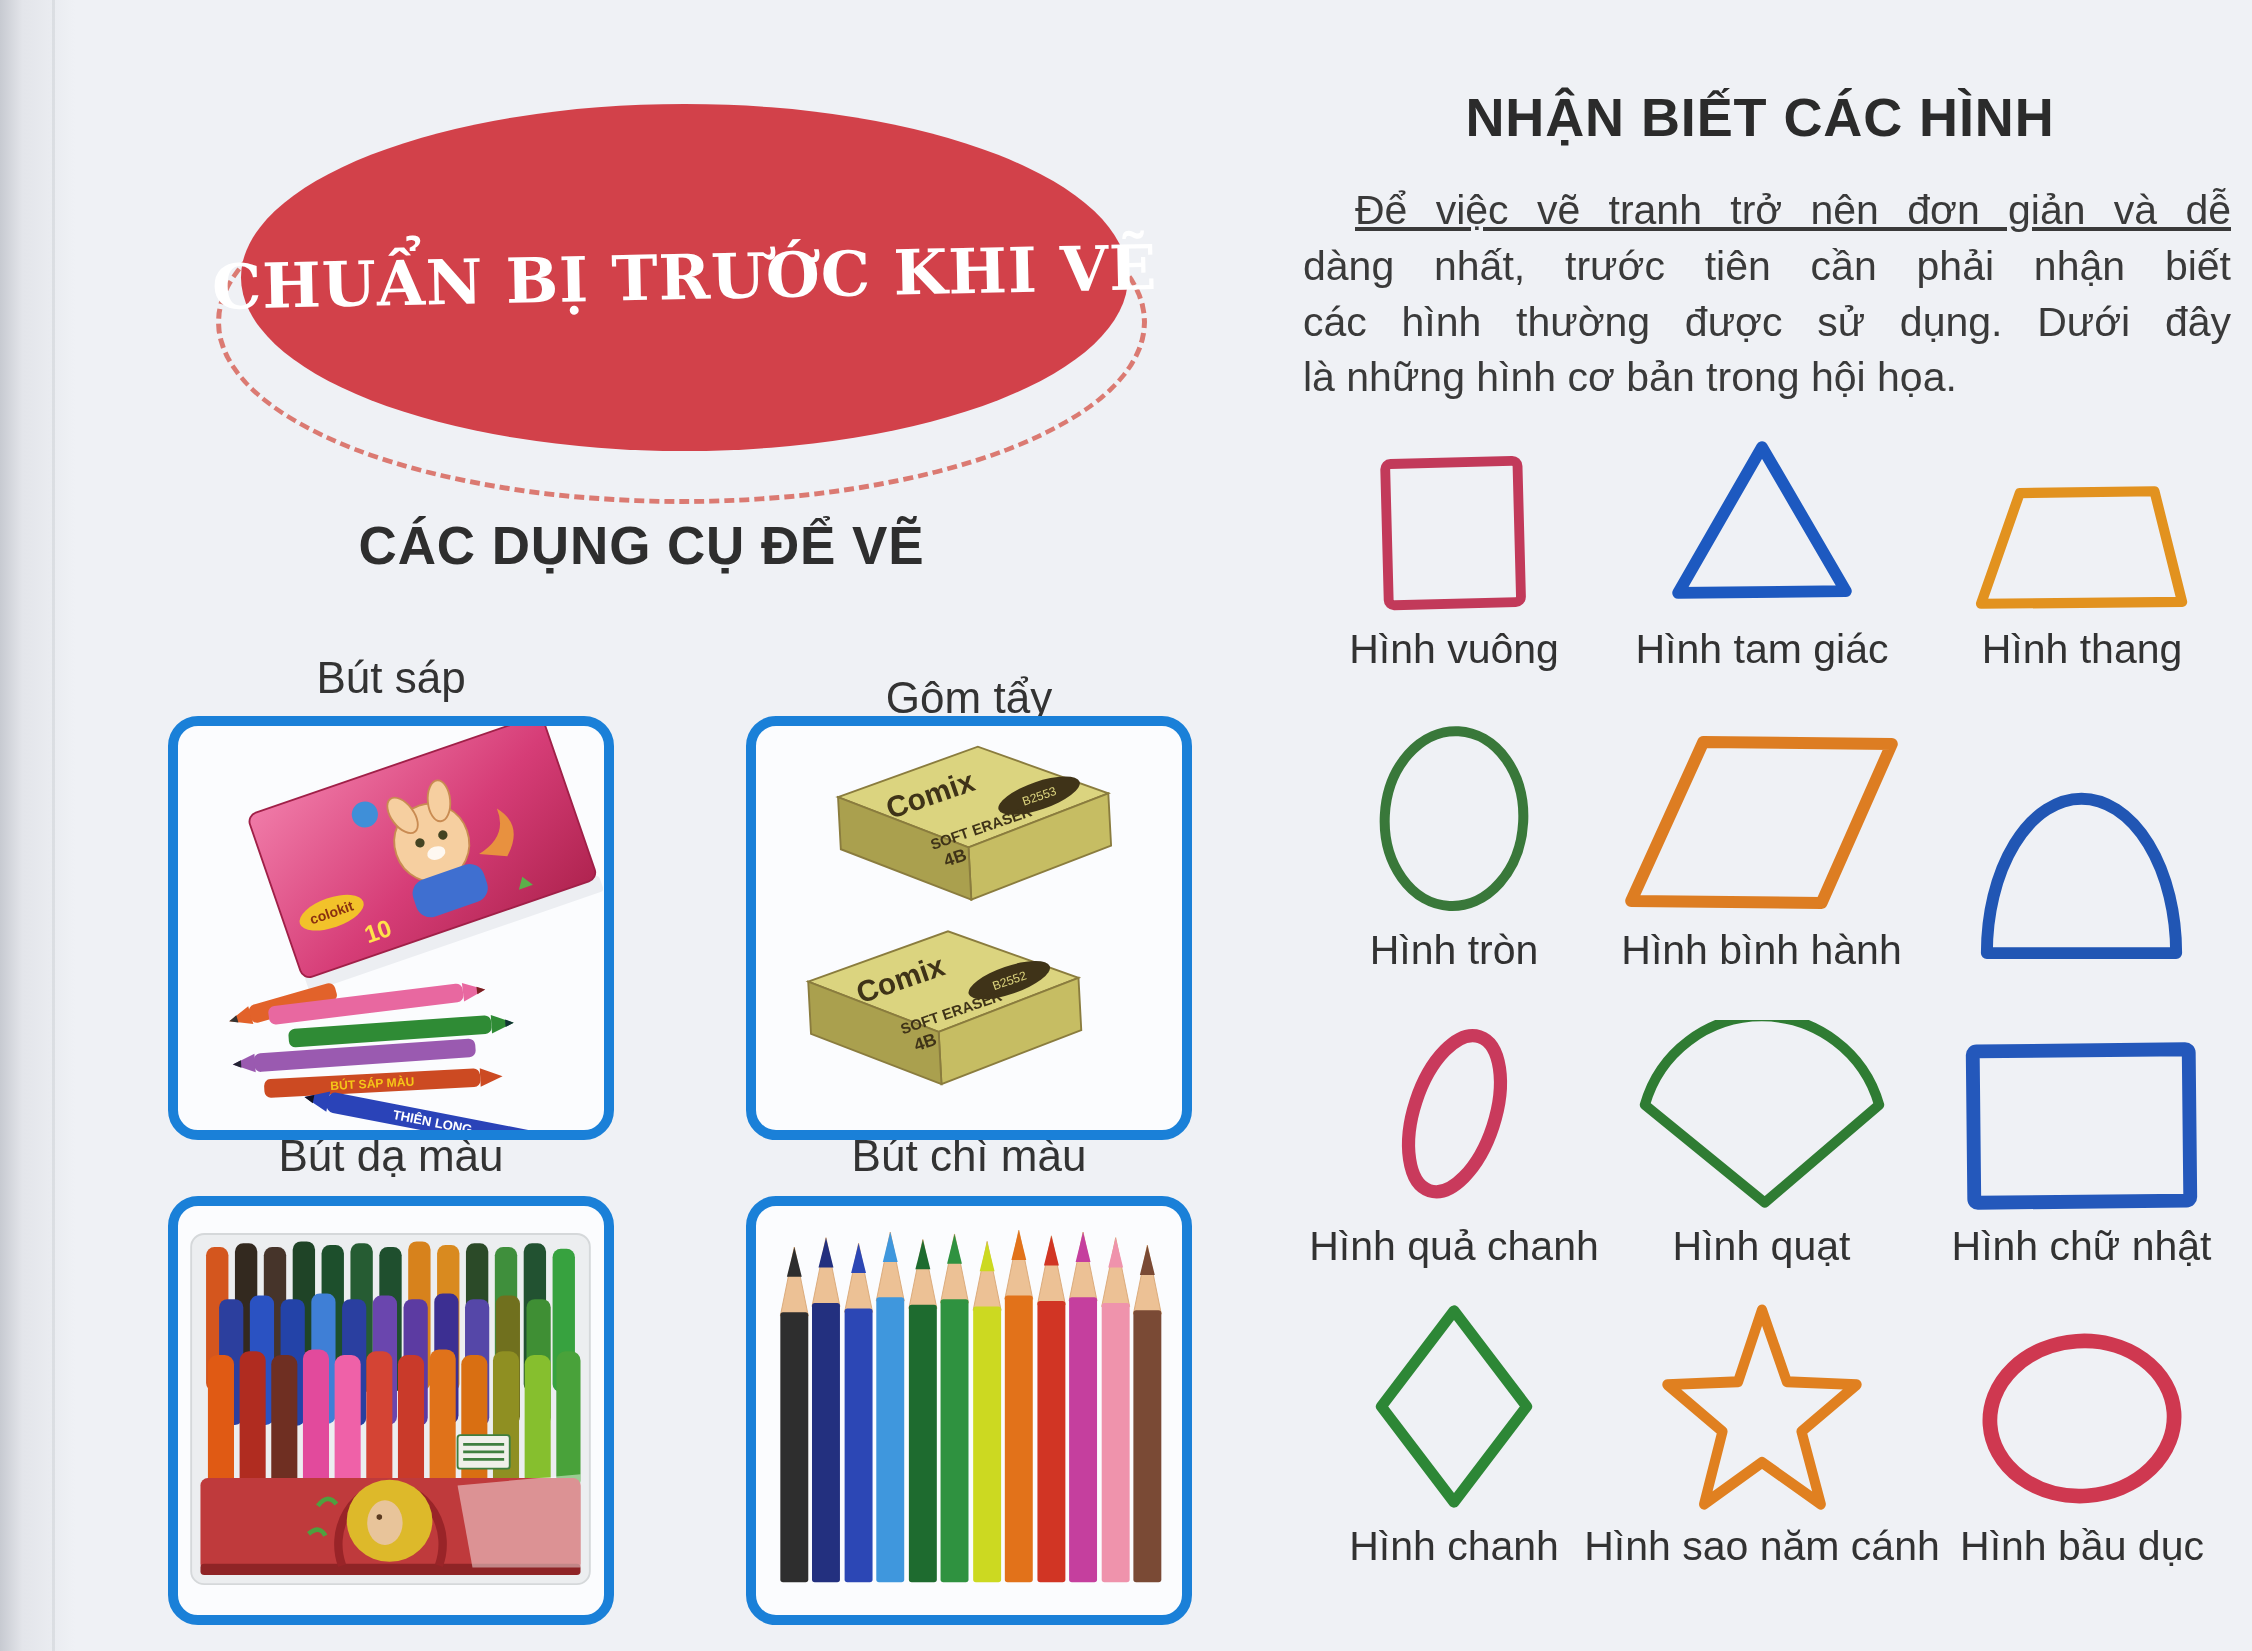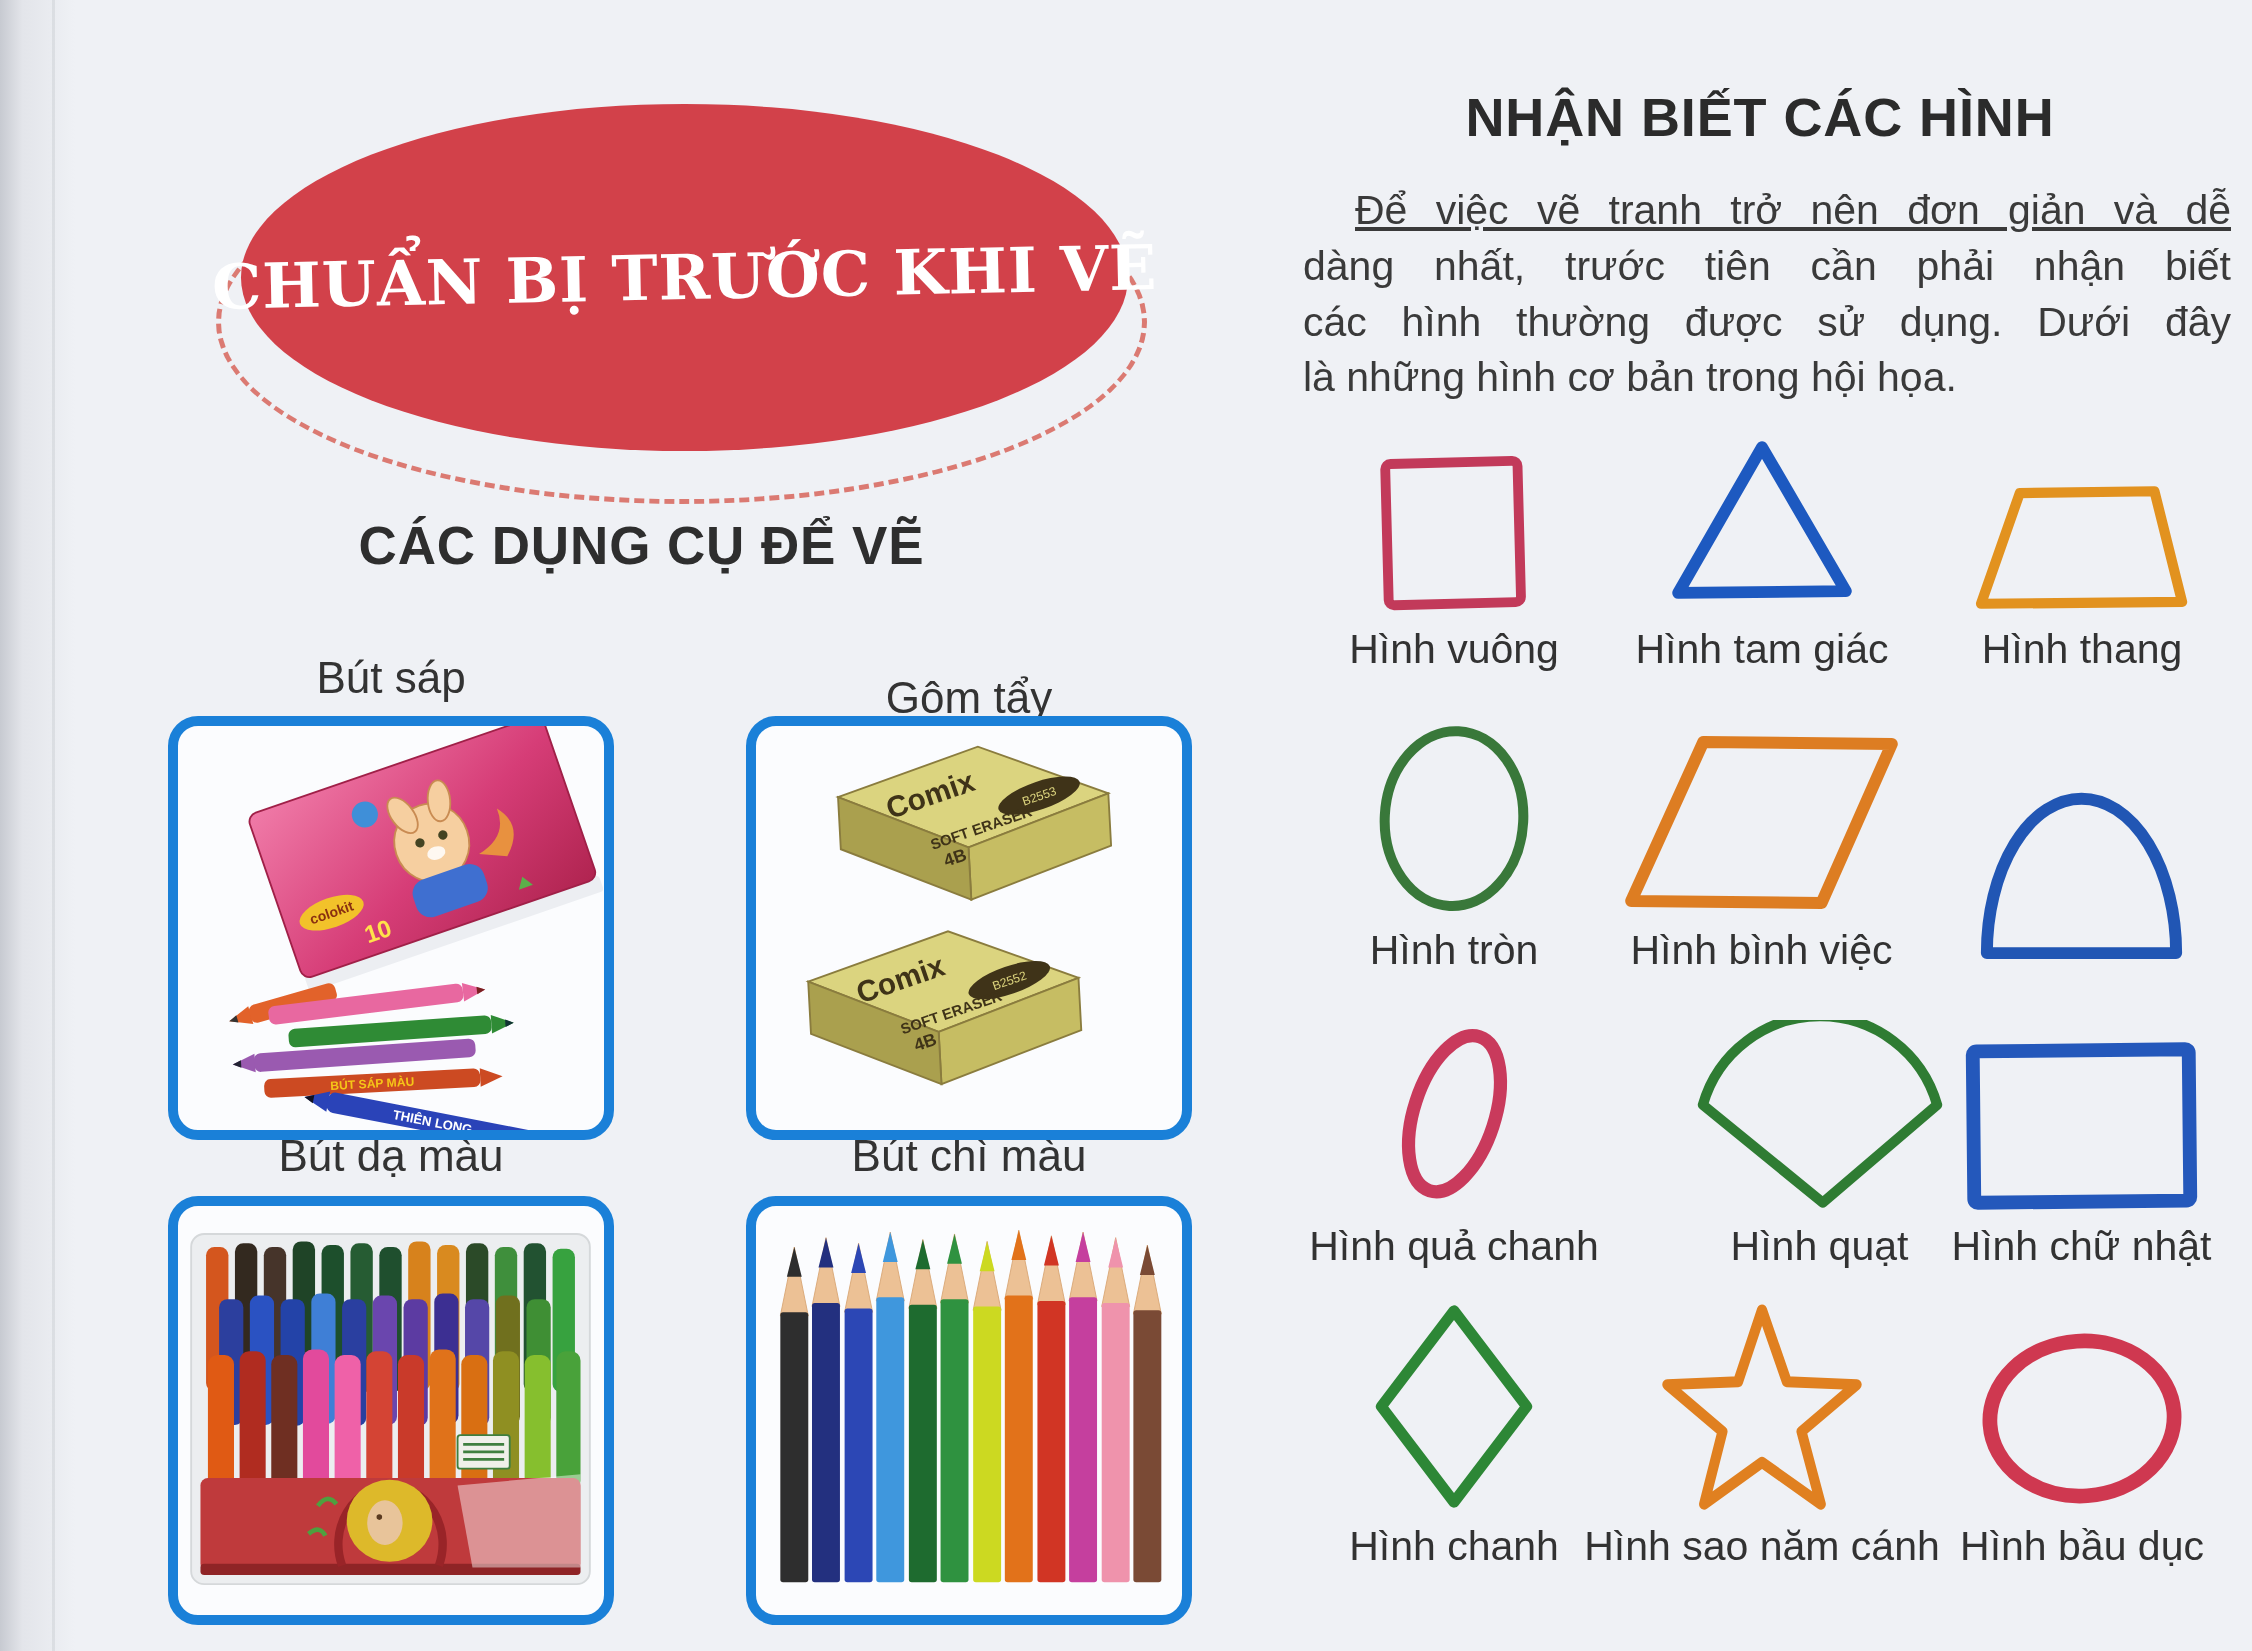--- a/index.html
+++ b/index.html
@@ -338,35 +338,35 @@
 <div class="shape-cell" style="left:1300px;top:722px;width:308px;height:252px;">
   <svg width="160" height="196" viewBox="0 0 174 212">
     <ellipse class="sline" cx="87" cy="106" rx="76" ry="96" stroke-width="11" transform="rotate(3 87 106)" stroke="#39783a"></ellipse>
   </svg>
   <div class="shape-label">Hình tròn</div>
 </div>
 <div class="shape-cell" style="left:1603px;top:722px;width:317px;height:252px;">
   <svg width="277" height="183" viewBox="0 0 298 198">
     <polygon class="sline" points="86,12 290,14 214,186 8,184" stroke-width="13" stroke="#dd7d22"></polygon>
   </svg>
-  <div class="shape-label">Hình bình việc</div>
+  <div class="shape-label">Hình bình hành</div>
 </div>
 <div class="shape-cell" style="left:1916px;top:722px;width:331px;height:252px;">
   <svg width="215" height="186" viewBox="0 0 234 202">
     <path class="sline" d="M14,186 A103 168 0 0 1 220,186 L14,186 Z" stroke-width="13" stroke="#2156b4"></path>
   </svg>
 </div>
 
 <div class="shape-cell" style="left:1300px;top:1016px;width:308px;height:254px;">
   <svg width="127" height="199" viewBox="0 0 142 222">
     <ellipse class="sline" cx="71" cy="111" rx="46" ry="92" stroke-width="15" transform="rotate(18 71 111)" stroke="#c93a5c"></ellipse>
   </svg>
   <div class="shape-label">Hình quả chanh</div>
 </div>
-<div class="shape-cell" style="left:1661px;top:1016px;width:317px;height:254px;">
+<div class="shape-cell" style="left:1603px;top:1016px;width:317px;height:254px;">
   <svg width="266" height="190" viewBox="0 0 286 206">
     <path class="sline" d="M16,92 A132 132 0 0 1 270,92 L146,198 Z" stroke-width="11" stroke="#2f7c33"></path>
   </svg>
   <div class="shape-label">Hình quạt</div>
 </div>
 <div class="shape-cell" style="left:1916px;top:1016px;width:331px;height:254px;">
   <svg width="233" height="168" viewBox="0 0 252 182">
     <rect class="sline" x="9" y="9" width="234" height="164" rx="4" stroke-width="15" transform="rotate(-0.6 126 91)" stroke="#2458bb"></rect>
   </svg>
   <div class="shape-label">Hình chữ nhật</div>

